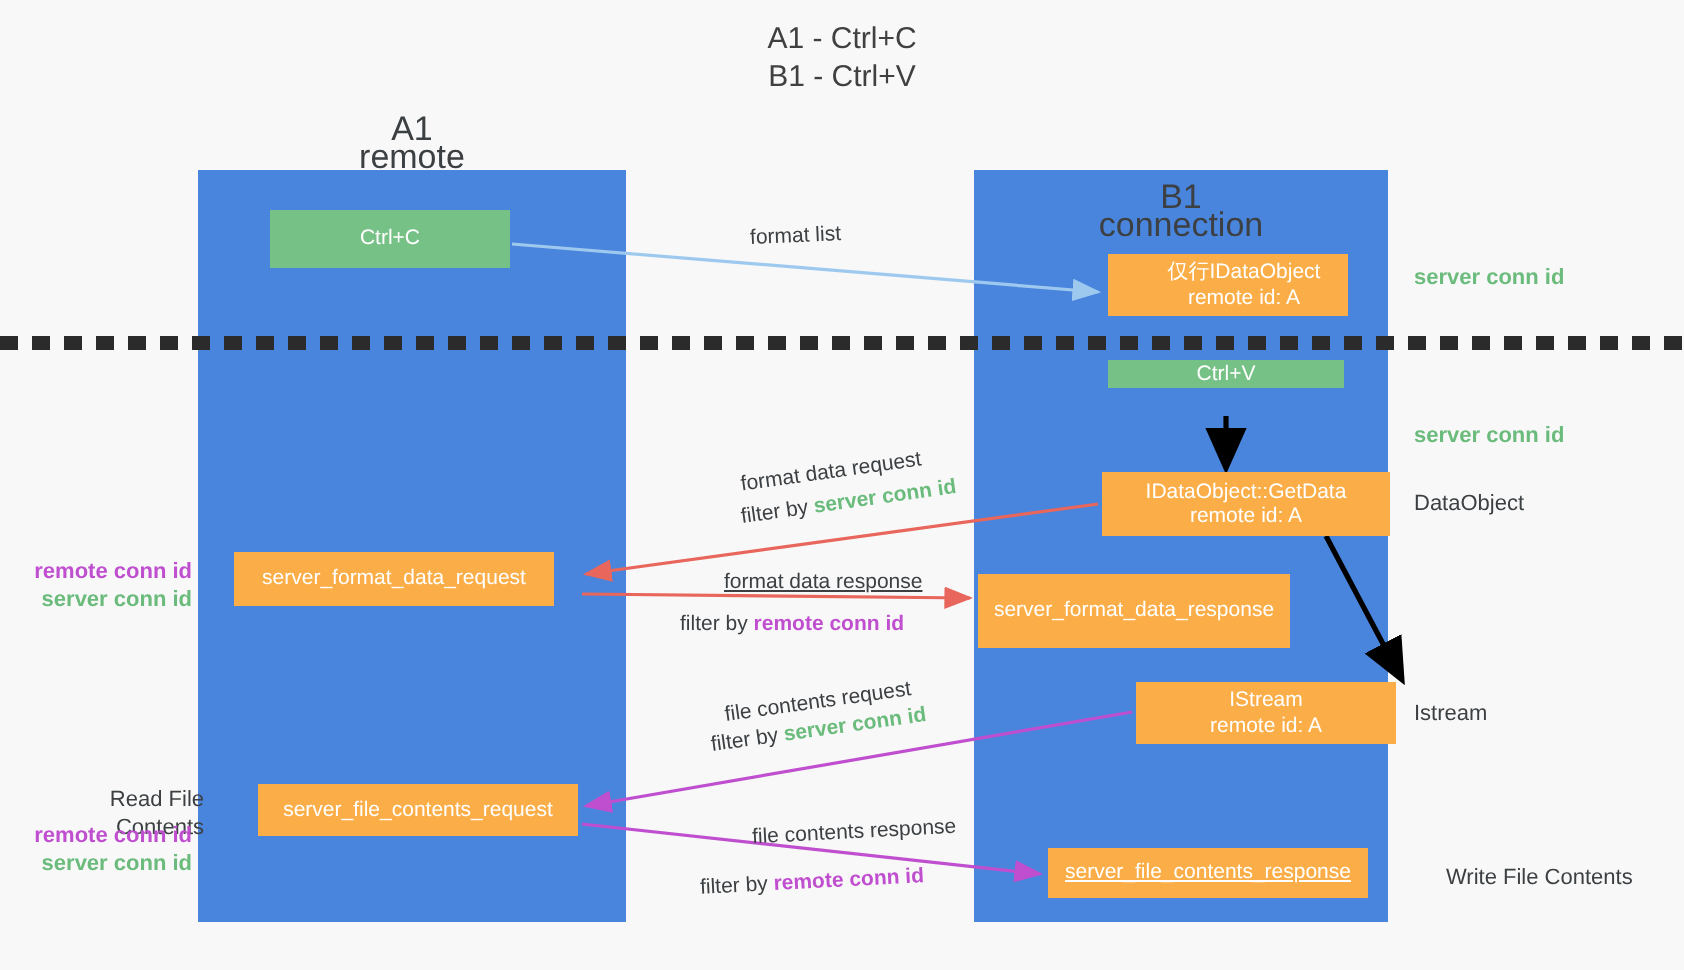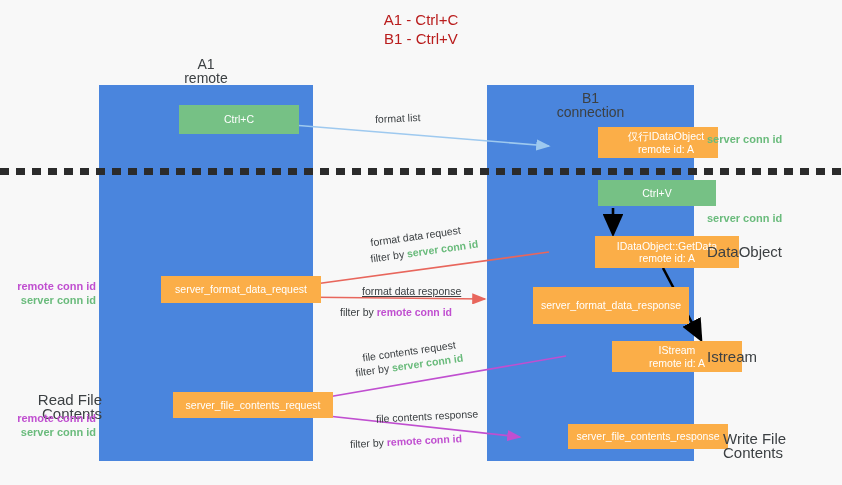--- a/index.html
+++ b/index.html
@@ -8,64 +8,64 @@
     background:#f8f8f8;
     font-family:"Liberation Sans","DejaVu Sans",sans-serif;
     position:relative;overflow:hidden;
   }
   .canvas{position:absolute;inset:0;}
   .abs{position:absolute;}
 
   
   #title{
     left:0;top:10px;width:842px;text-align:center;
-    font-size:15px;color:#b91c1c;line-height:19px;white-space:pre-line;
+    font-size:15px;color:#404040;line-height:19px;white-space:pre-line;
   }
 
   
   .lane-head{
-    text-align:center;font-size:14px;color:#3c4043;line-height:13.5px;
+    text-align:center;font-size:17px;color:#3c4043;line-height:13.5px;
     white-space:pre-line;
   }
   #head-a1{left:99px;top:58px;width:214px;}
   #head-b1{left:487px;top:58px;width:207px;margin-top:34px;}
 
   
   .lane{background:#4a85dd;}
   #lane-a1{left:99px;top:85px;width:214px;height:376px;}
   #lane-b1{left:487px;top:85px;width:207px;height:376px;}
 
   
   .box{
     display:flex;align-items:center;justify-content:center;
     text-align:center;color:#ffffff;font-size:10.5px;line-height:12.5px;
-    white-space:pre-line;box-sizing:border-box;padding:2px 4px;margin-left:44px;
+    white-space:pre-line;box-sizing:border-box;padding:2px 4px;
   }
   .box.green{background:#76c185;}
   .box.orange{background:#fbae48;}
 
   #box-ctrlc{left:135px;top:105px;width:120px;height:29px;}
   #box-idataobject{left:554px;top:127px;width:120px;height:31px;padding-left:20px;}
-  #box-ctrlv{left:554px;top:180px;width:118px;height:26px;text-align:center;}
+  #box-ctrlv{left:554px;top:180px;width:118px;height:14px;text-align:center;}
   #box-getdata{left:551px;top:236px;width:144px;height:32px;}
   #box-fmt-req{left:117px;top:276px;width:160px;height:27px;}
   #box-fmt-resp{left:489px;top:287px;width:156px;height:37px;}
   #box-istream{left:568px;top:341px;width:130px;height:31px;}
   #box-file-req{left:129px;top:392px;width:160px;height:26px;}
-  #box-file-resp{left:524px;top:424px;width:160px;height:25px;}
+  #box-file-resp{left:524px;top:424px;width:160px;height:25px;text-decoration:underline;}
 
   
   #divider{
     left:0;top:168px;width:842px;height:7px;
     background:repeating-linear-gradient(to right,
       #2b2b2b 0px,#2b2b2b 9px,transparent 9px,transparent 16px);
   }
 
   
-  .side{font-size:15px;color:#3c4043;line-height:14px;}
+  .side{font-size:11px;color:#3c4043;line-height:14px;}
   .conn{font-size:11px;font-weight:bold;line-height:14px;}
   .green-t{color:#6abb7c;}
   .purple-t{color:#c04fd0;}
 
   #lbl-server-1{left:707px;top:132px;}
   #lbl-server-2{left:707px;top:211px;}
   #lbl-dataobject{left:707px;top:245px;}
   #lbl-istream{left:707px;top:350px;}
   #lbl-writefile{left:707px;top:432px;margin-left:16px;}
 

